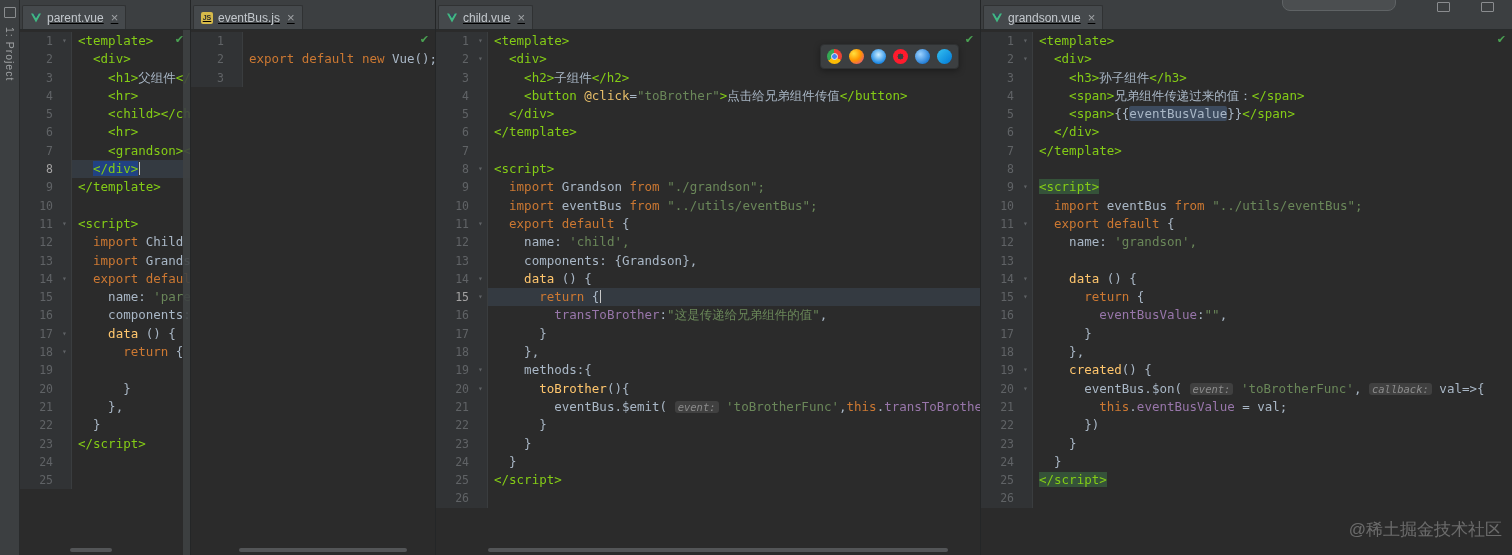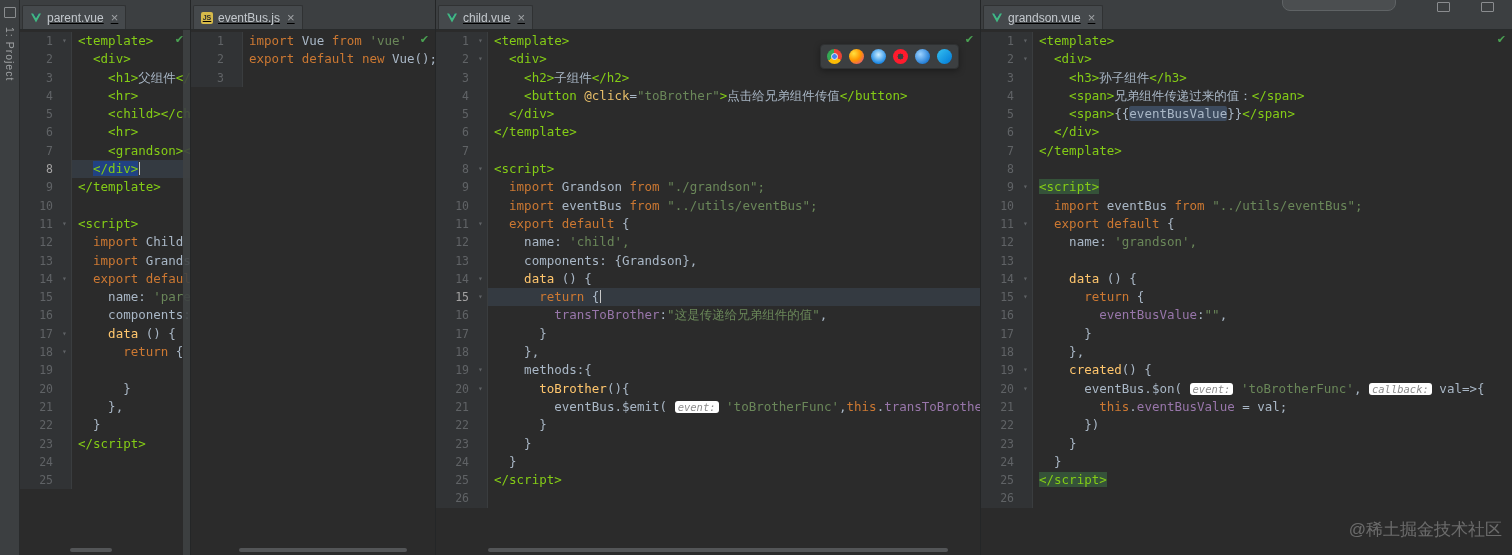--- a/index.html
+++ b/index.html
@@ -27,21 +27,21 @@
   .line{display:flex;height:18.3px;line-height:18.3px;white-space:pre;}
   .ln{width:33px;flex-shrink:0;text-align:right;padding-right:5px;color:#606366;background:#313335;font-size:11.5px;}
   .fold{width:13px;flex-shrink:0;background:#313335;border-right:1px solid #3a3d3f;color:#606366;font-size:8px;text-align:center;}
   .code{flex:1;padding-left:6px;overflow:hidden;color:#a9b7c6;}
   .line.cur .code{background:#343a41;}
   .line.cur .ln{color:#a4a3a3;}
   .caretbar{display:inline-block;width:1px;height:13px;background:#c8c8c8;vertical-align:-2px;margin-left:1px;}
 
   .tag{color:#84cc16}.txt{color:#a9b7c6}.kw{color:#cc7832}.str{color:#6a8759}
   .fn{color:#ffc66d}.prop{color:#9876aa}.attr{color:#e8bf6a}
-  .hint{color:#8c8c8c;background:#ffffff;border-radius:3px;padding:0 3px;font-size:10.5px;font-style:italic;}
+  .hint{color:#8c8c8c;background:#404040;border-radius:3px;padding:0 3px;font-size:10.5px;font-style:italic;}
   .sel{background:#214283}.idh{background:#3d4b5e;border-radius:2px;}.tagh{background:#355239;}
 
   .check{position:absolute;top:3px;right:6px;color:#4aa152;font-size:11px;}
   .hscroll{position:absolute;bottom:3px;height:4px;background:#5a5d5f;border-radius:2px;opacity:.85;}
   .vscroll{position:absolute;right:0;top:0;bottom:0;width:7px;background:#3e4143;opacity:.9;}
 
   .browserbar{position:absolute;top:14px;left:384px;background:#3c3f41;border:1px solid #2f3132;border-radius:4px;padding:4px 6px;display:flex;gap:7px;box-shadow:0 2px 6px rgba(0,0,0,.35);z-index:10;}
   .bicon{width:15px;height:15px;border-radius:50%;position:relative;}
   .bicon.chrome{background:conic-gradient(#ea4335 0 33%,#fbbc05 33% 66%,#34a853 66% 100%);}
   .bicon.chrome::after{content:"";position:absolute;inset:4px;background:#4285f4;border:1px solid #e8eaed;border-radius:50%;}
@@ -118,21 +118,21 @@
     <div class="pane" style="width:245px">
       <div class="tabbar">
         <div class="tab">
           <span class="ticon js">JS</span>
           <span>eventBus.js</span>
           <span class="tclose">×</span>
         </div>
       </div>
       <div class="editor">
         <div class="lines">
-            <div class="line"><span class="ln">1</span><span class="fold"></span><span class="code"><span class="kw">import</span><span class="txt"> Vue </span><span class="kw">from</span><span class="txt"> </span><span class="str">'vue'</span></span></div>
+            <div class="line"><span class="ln">1</span><span class="fold"></span></div>
             <div class="line"><span class="ln">2</span><span class="fold"></span><span class="code"><span class="kw">export default new</span><span class="txt"> Vue();</span></span></div>
             <div class="line"><span class="ln">3</span><span class="fold"></span><span class="code"></span></div>
           </div>
         <span class="check">✔</span>
         <div class="hscroll" style="left:48px;width:168px"></div>
       </div>
     </div>
 
     <div class="pane" style="width:545px">
       <div class="tabbar">

